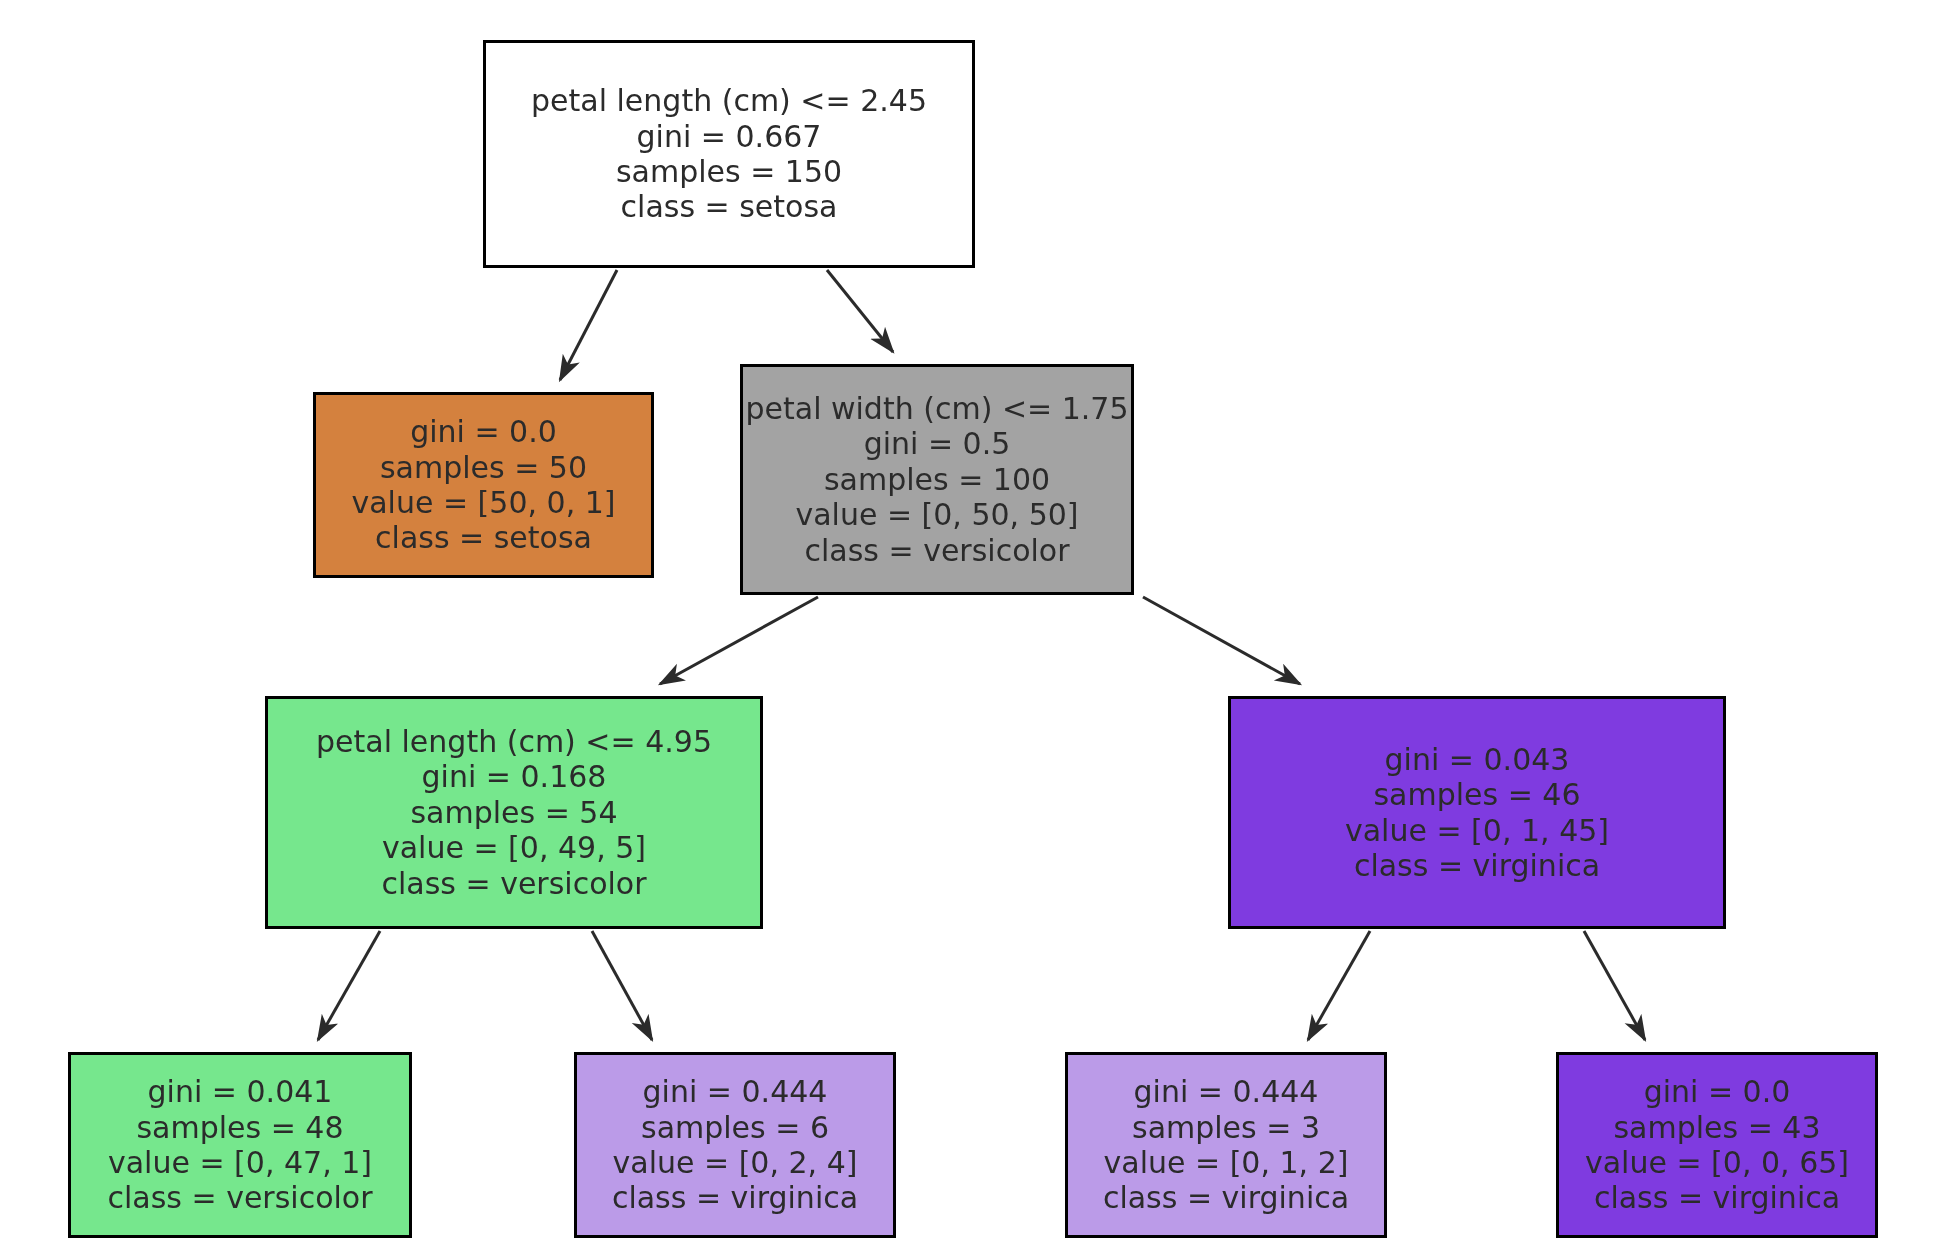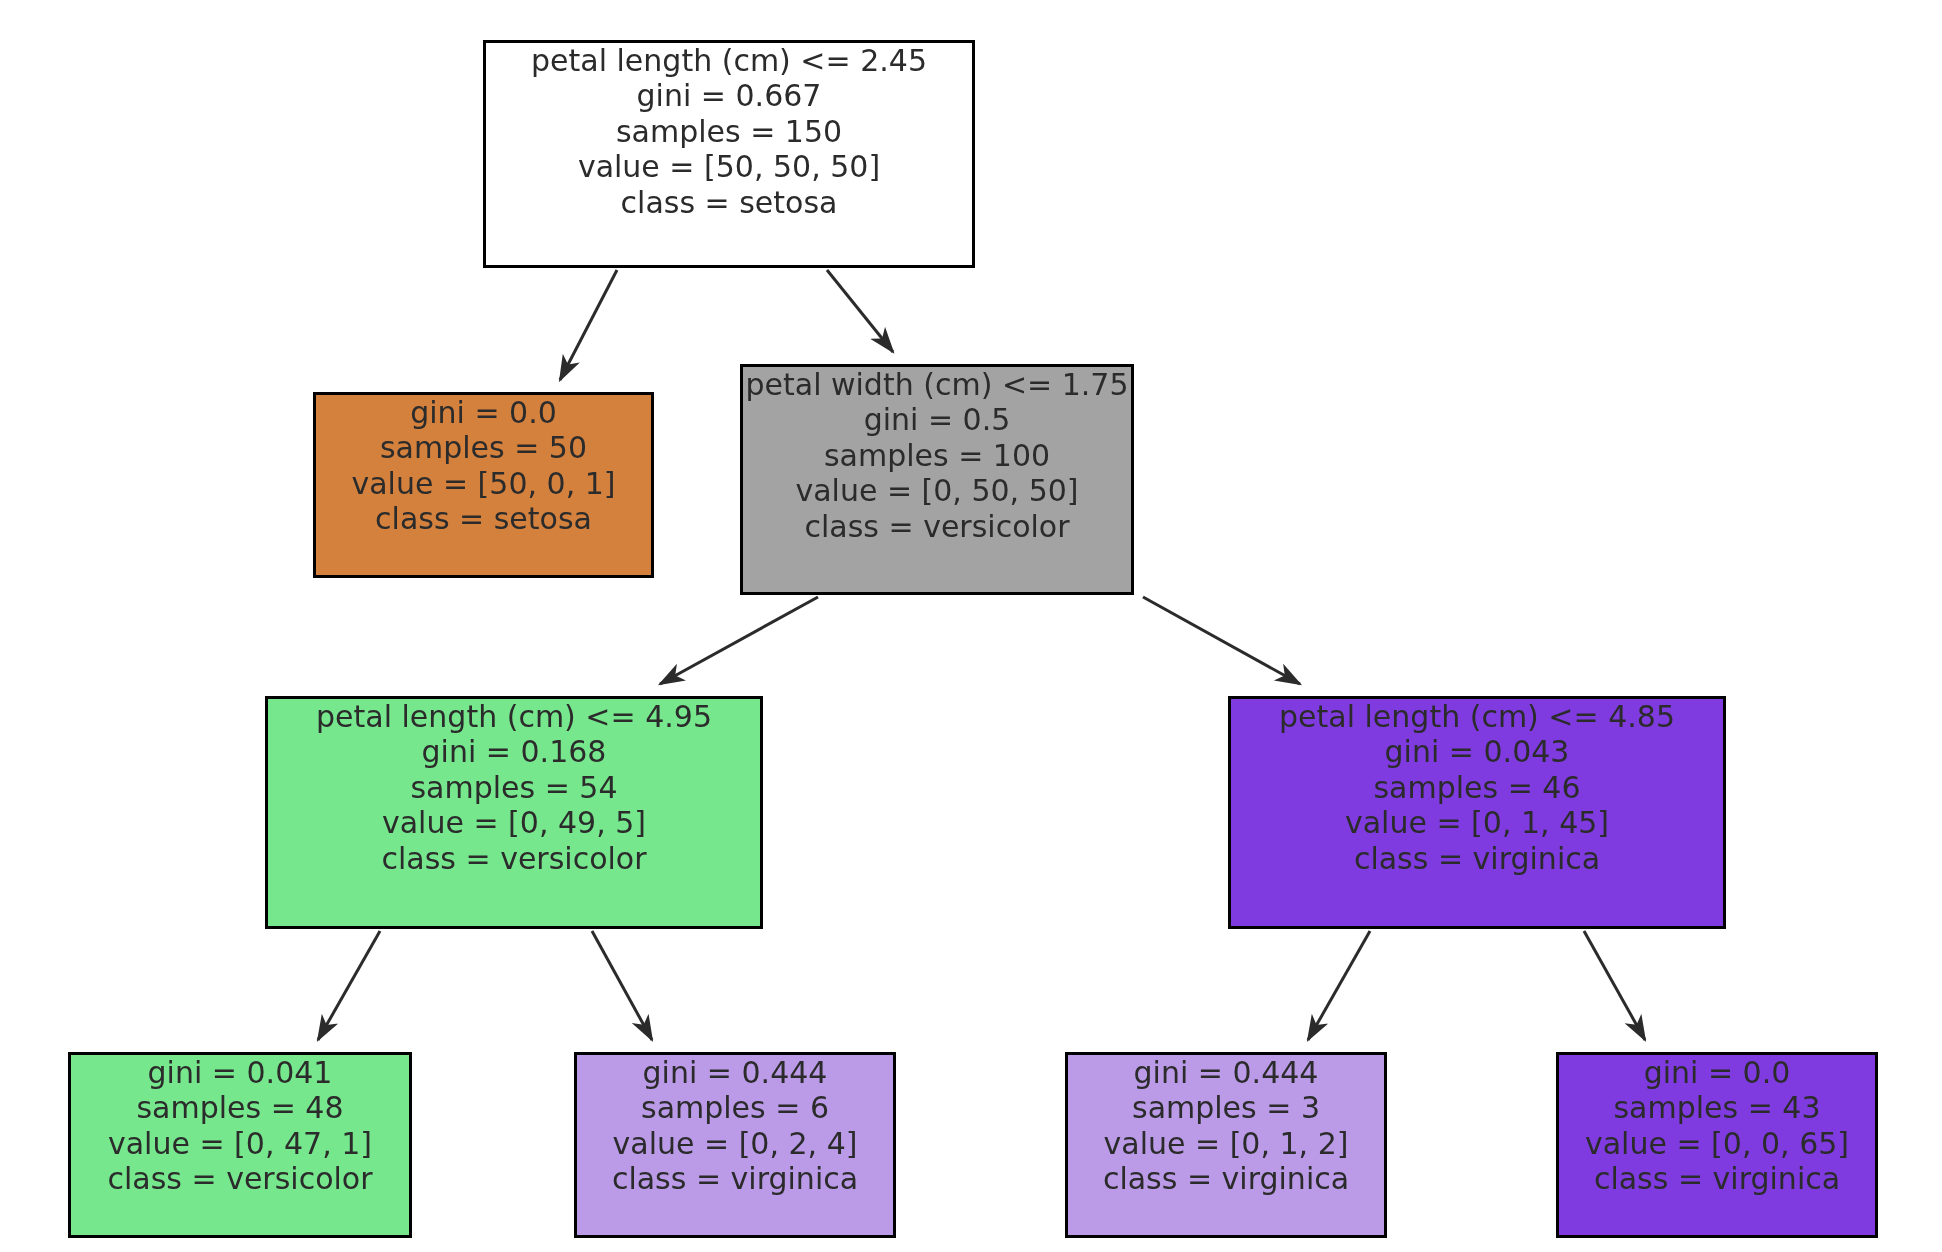--- a/index.html
+++ b/index.html
@@ -23,21 +23,21 @@
     height: 1252px;
     pointer-events: none;
   }
   .node {
     position: absolute;
     box-sizing: border-box;
     border: 3px solid #000000;
     display: flex;
     flex-direction: column;
     align-items: center;
-    justify-content: flex-start;
+    justify-content: center;
     text-align: center;
     color: #2b2b2b;
     font-size: 30px;
     line-height: 1.18;
     white-space: nowrap;
   }
   .node .line {
     display: block;
   }
 </style>
@@ -62,21 +62,20 @@
         <line x1="1370" y1="931" x2="1308" y2="1040" stroke="#2b2b2b" stroke-width="3" marker-end="url(#arrowhead)"></line>
         <line x1="1584" y1="931" x2="1645" y2="1040" stroke="#2b2b2b" stroke-width="3" marker-end="url(#arrowhead)"></line>
       </g>
   </svg>
 
   <div id="nodes-layer">
       <div class="node" style="left: 483px; top: 40px; width: 492px; height: 228px; background: rgb(255, 255, 255);">
         <span class="line">petal length (cm) &lt;= 2.45</span>
         <span class="line">gini = 0.667</span>
         <span class="line">samples = 150</span>
-        <span class="line">value = [50, 50, 50]</span>
         <span class="line">class = setosa</span>
       </div>
       <div class="node" style="left: 313px; top: 392px; width: 341px; height: 186px; background: rgb(212, 129, 62);">
         <span class="line">gini = 0.0</span>
         <span class="line">samples = 50</span>
         <span class="line">value = [50, 0, 1]</span>
         <span class="line">class = setosa</span>
       </div>
       <div class="node" style="left: 740px; top: 364px; width: 394px; height: 231px; background: #a3a3a3;">
         <span class="line">petal width (cm) &lt;= 1.75</span>
@@ -86,21 +85,20 @@
         <span class="line">class = versicolor</span>
       </div>
       <div class="node" style="left: 237px; top: 696px; width: 498px; height: 233px; background: rgb(118, 231, 141); margin-left: 28px;">
         <span class="line">petal length (cm) &lt;= 4.95</span>
         <span class="line">gini = 0.168</span>
         <span class="line">samples = 54</span>
         <span class="line">value = [0, 49, 5]</span>
         <span class="line">class = versicolor</span>
       </div>
       <div class="node" style="left: 1228px; top: 696px; width: 498px; height: 233px; background: rgb(127, 59, 224);">
-        <span class="line">petal length (cm) &lt;= 4.85</span>
         <span class="line">gini = 0.043</span>
         <span class="line">samples = 46</span>
         <span class="line">value = [0, 1, 45]</span>
         <span class="line">class = virginica</span>
       </div>
       <div class="node" style="left: 68px; top: 1052px; width: 344px; height: 186px; background: rgb(118, 231, 141);">
         <span class="line">gini = 0.041</span>
         <span class="line">samples = 48</span>
         <span class="line">value = [0, 47, 1]</span>
         <span class="line">class = versicolor</span>

